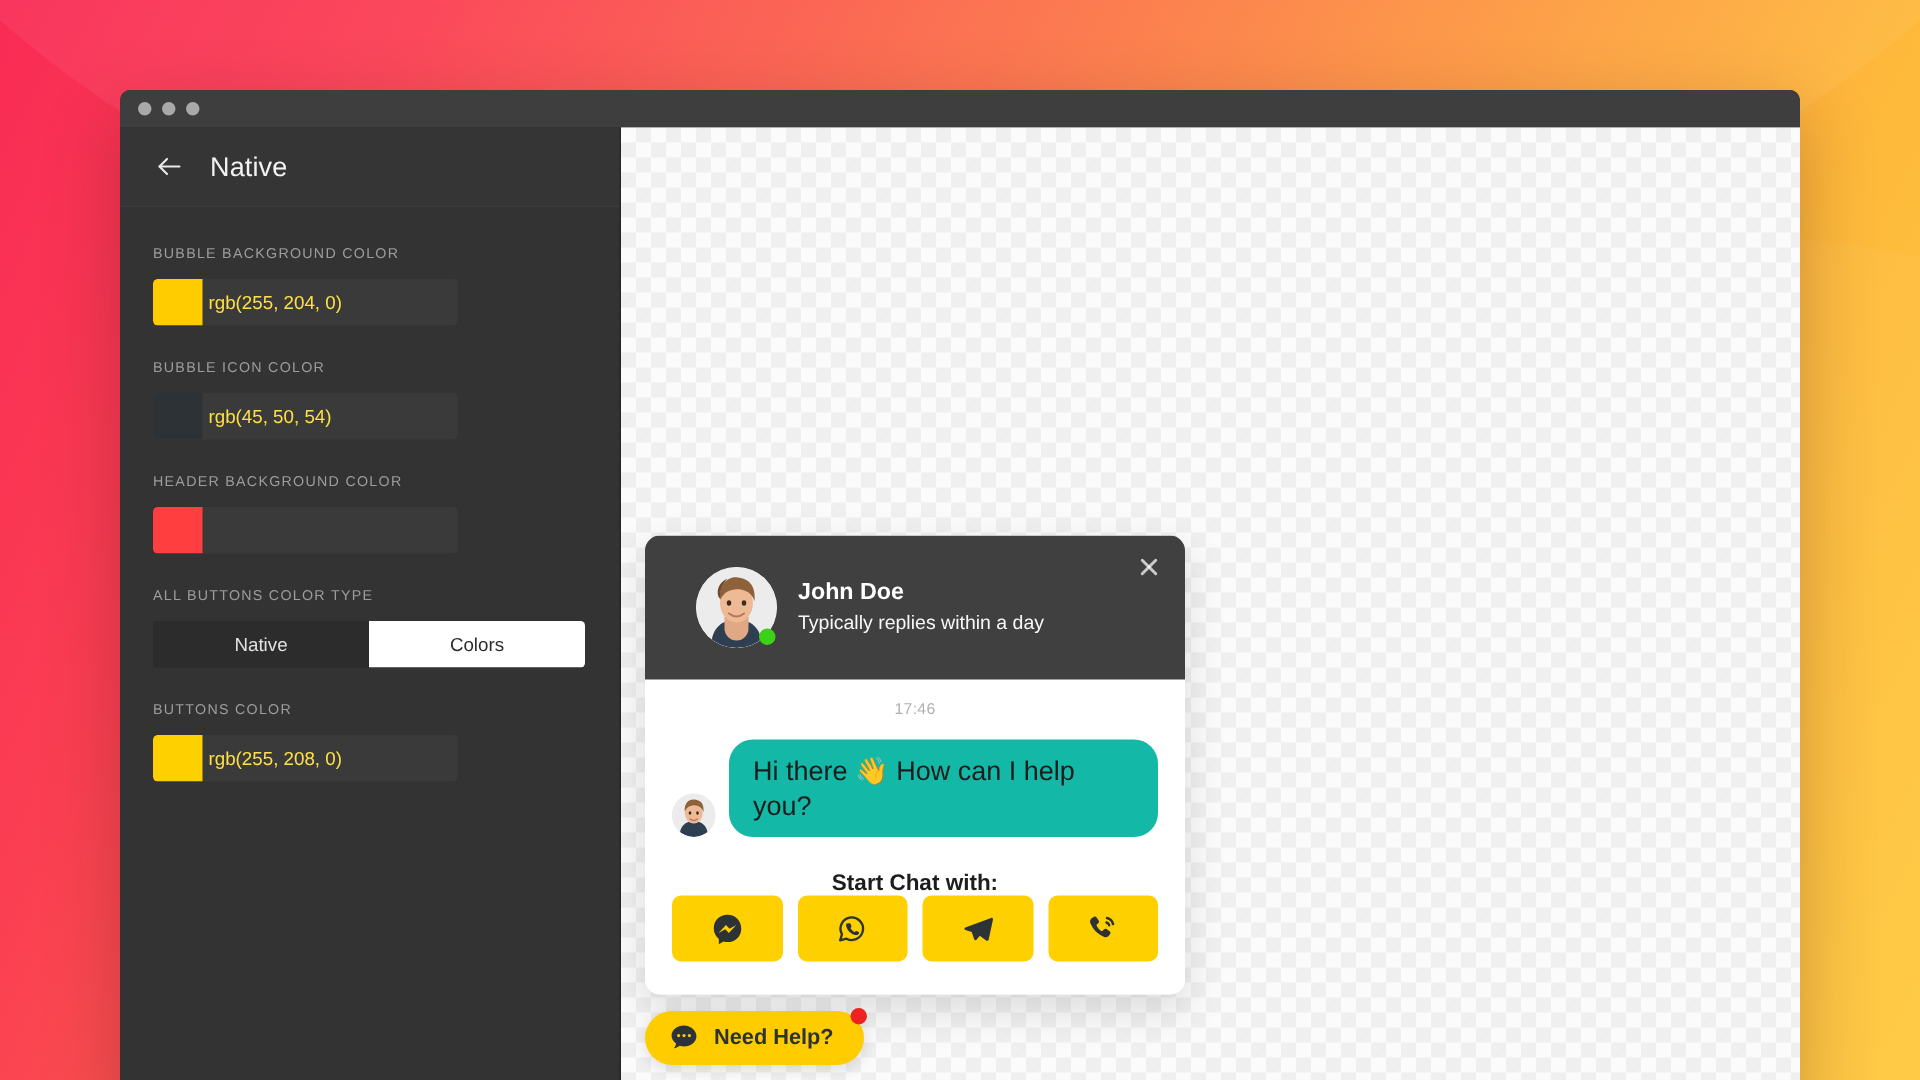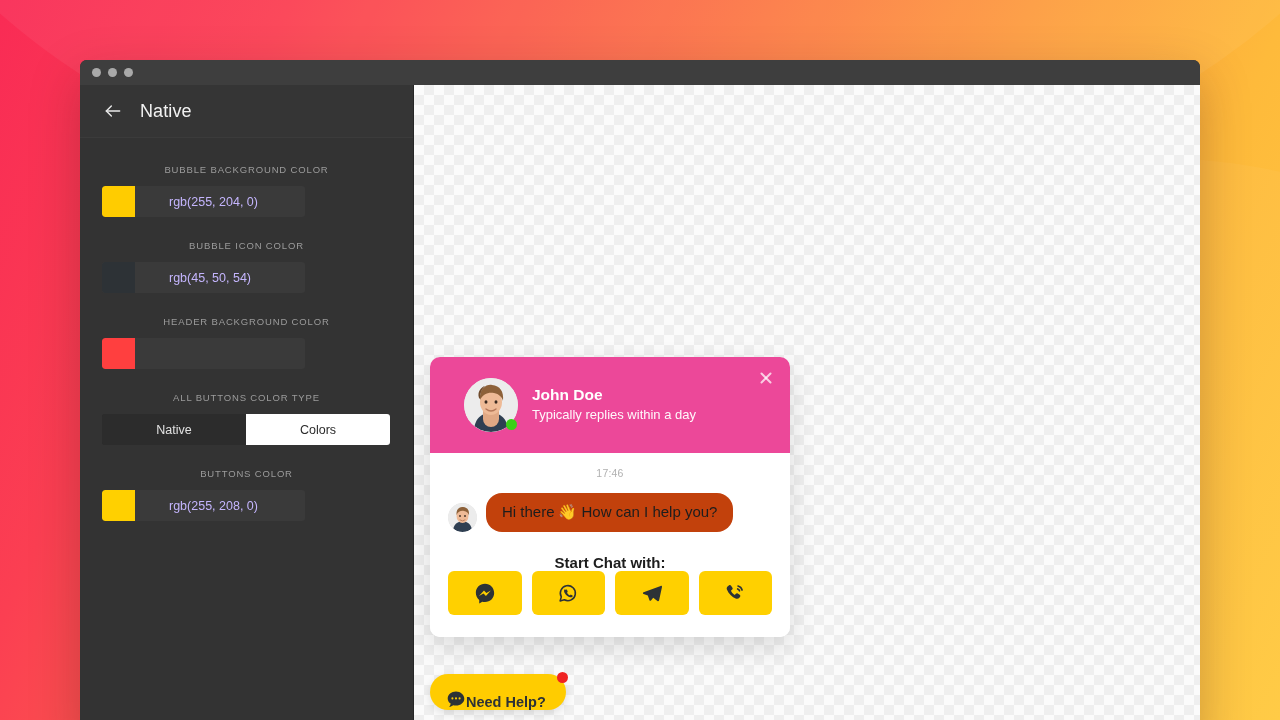--- a/index.html
+++ b/index.html
@@ -66,34 +66,34 @@
   }
   .back-arrow {
     width:22px; height:22px; color:#e9e9e9;
     display:flex; align-items:center; justify-content:center;
     cursor:pointer;
   }
   .back-arrow svg { width:20px; height:20px; }
   .sb-title { font-size:18px; color:#f2f2f2; letter-spacing:.1px; }
 
   .sb-scroll { flex:1; padding:26px 22px 10px 22px; overflow:hidden; }
-  .field-group { margin-bottom:23px;text-align:center; }
+  .field-group { margin-bottom:23px; }
   .field-label {
     font-size:9.5px; letter-spacing:.85px; color:#9c9c9c;
     text-transform:uppercase; margin-bottom:11px; font-weight:400;
   }
   .color-row {
     display:flex; align-items:stretch;
     height:31px; border-radius:3px; overflow:hidden;
     background:#3a3a3a; width:203px;
   }
   .swatch { width:33px; flex:0 0 33px; border-radius:3px 0 0 3px; }
   .color-val {
     flex:1; display:flex; align-items:center;
-    padding-left:14px; font-size:12.5px; color:#c4b5fd;margin-left:20px;
+    padding-left:4px; font-size:12.5px; color:#fde047;
   }
 
   .segmented {
     display:flex; width:288px; height:31px;
     border-radius:3px; overflow:hidden; background:#2c2c2c;
   }
   .seg {
     flex:1; display:flex; align-items:center; justify-content:center;
     font-size:12.5px; cursor:pointer;
   }
@@ -149,42 +149,42 @@
     text-align:center; font-size:10.5px; color:#b0b0b0;
     letter-spacing:.2px; margin-bottom:14px;
   }
   .msg-row { display:flex; align-items:flex-end; gap:9px; margin-bottom:22px; }
   .msg-avatar {
     width:29px; height:29px; border-radius:50%; overflow:hidden;
     flex:0 0 29px; background:#e6e6e6;
   }
   .msg-avatar svg { display:block; width:29px; height:29px; }
   .bubble {
-    background:#c2410c; border-radius:16px;
-    padding:10px 16px; font-size:15px; color:#1d1d1d;
+    background:#14b8a6; border-radius:16px;
+    padding:10px 16px; font-size:18px; color:#1d1d1d;
     line-height:1.25;
   }
   .start-title {
     text-align:center; font-size:15px; font-weight:bold;
     color:#1d1d1d; 
   }
   .btn-row { display:flex; gap:10px; justify-content:center; }
   .chat-btn {
     width:74px; height:44px; border-radius:6px;
     display:flex; align-items:center; justify-content:center;
     cursor:pointer; border:none;
   }
   .chat-btn svg { width:22px; height:22px; display:block; }
 
   
   .launcher {
     position:absolute; left:16px; top:589px;
     height:36px; padding:0 20px 0 16px;
     border-radius:18px;
-    display:flex; align-items:flex-end; 
+    display:flex; align-items:center; gap:10px;
     cursor:pointer; border:none;
     box-shadow:0 3px 10px rgba(0,0,0,0.12);
   }
   .launcher-icon { width:20px; height:20px; display:block; }
   .launcher-label { font-size:14.5px; font-weight:bold; color:#2d3236; }
   .badge-dot {
     position:absolute; right:-2px; top:-2px;
     width:11px; height:11px; border-radius:50%;
     background:#ef2222;
   }
@@ -258,21 +258,21 @@
           </div>
         </div>
 
       </div>
     </div>
 
     <div class="canvas">
 
       <div class="widget">
 
-        <div class="w-header" id="wHeader" style="background: #ec4899; padding-left: 34px;">
+        <div class="w-header" id="wHeader" style="background: #404040; padding-left: 34px;">
           <div class="avatar-wrap">
             <span class="avatar">
               <svg viewBox="0 0 54 54">
                 <defs>
                   <clipPath id="cir1">
                       <circle cx="27" cy="27" r="27"></circle>
                     </clipPath>
                 </defs>
                 <g clip-path="url(#cir1)">
                   <rect width="54" height="54" fill="#ececec"></rect>

